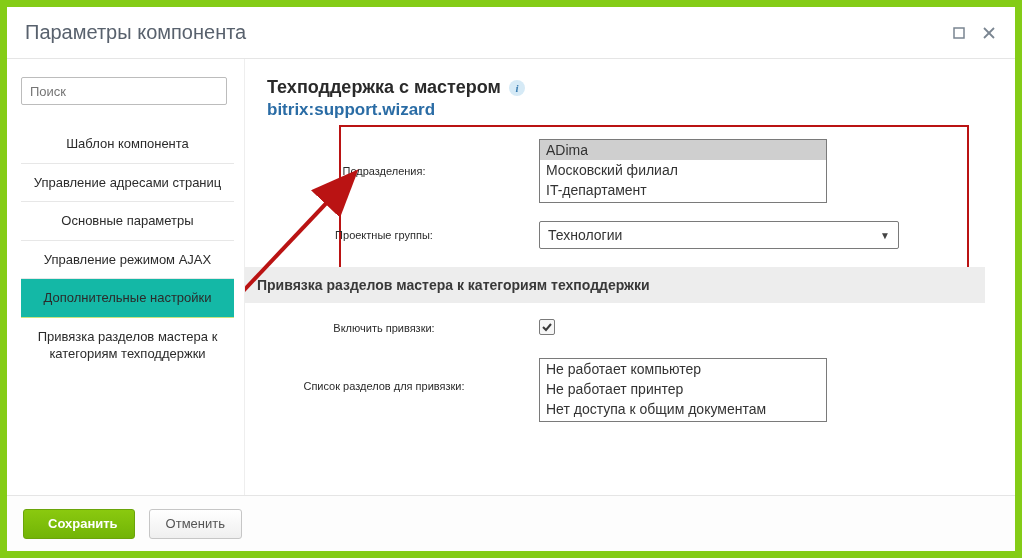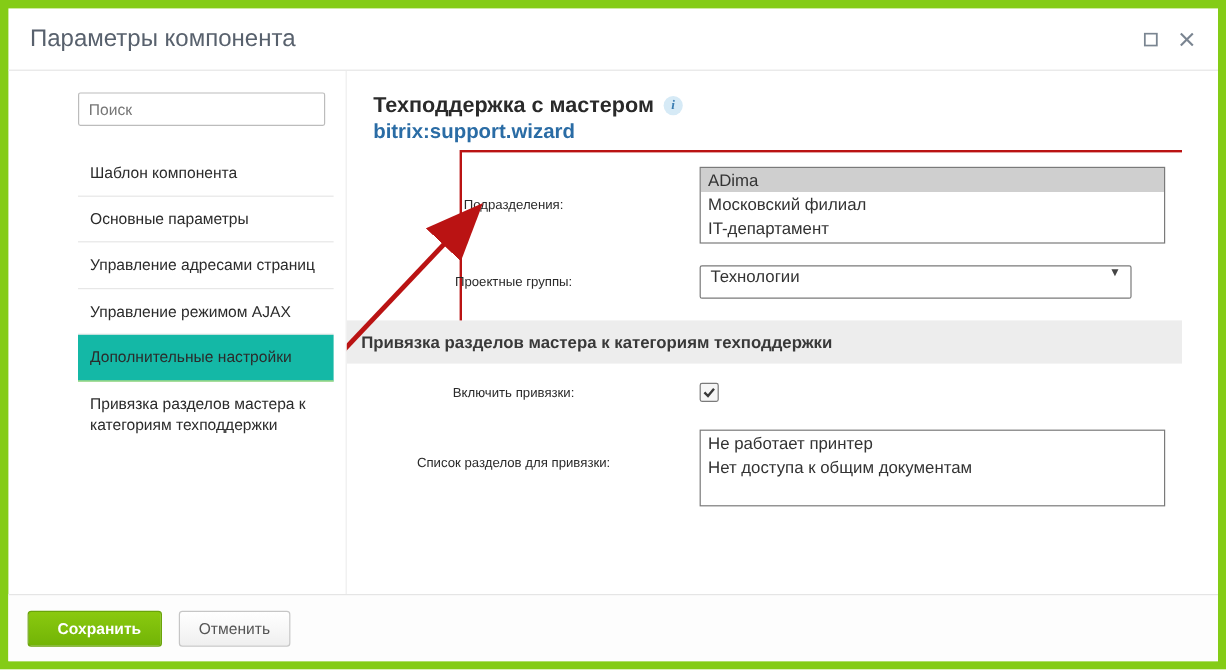--- a/index.html
+++ b/index.html
@@ -40,40 +40,40 @@
     align-items: center;
     justify-content: center;
   }
 
   
   .body {
     flex: 1;
     display: flex;
     overflow: hidden;
     position: relative;
-    margin-left: 44px;
   }
 
   
   .sidebar {
     width: 238px;
     padding: 18px 10px 10px 14px;
     border-right: 1px solid #eee;
   }
   .search-input {
     width: 206px;
     height: 28px;
     border: 1px solid #bcbcbc;
     border-radius: 2px;
     padding: 0 8px;
     font-size: 13px;
     color: #888;
   }
   .nav {
     margin-top: 20px;
+    text-align: center;
   }
   .nav-item {
     padding: 10px 10px;
     border-bottom: 1px solid #e7e7e7;
     color: #2b2b2b;
     cursor: pointer;
     line-height: 1.35;
   }
   .nav-item:last-child { border-bottom: none; }
   .nav-item.active {
@@ -152,37 +152,38 @@
     font-size: 11px;
   }
   .row .control {
     flex: 1;
   }
   .multiselect {
     border: 1px solid #7a7a7a;
     height: 64px;
     overflow-y: scroll;
     background: #fff;
-    width: 388px;
+    width: 288px;
     font-size: 14px;
   }
   .multiselect .opt {
     padding: 2px 6px;
     cursor: pointer;
   }
   .multiselect .opt.selected {
     background: #cfcfcf;
   }
   .select {
     width: 360px;
     height: 28px;
     border: 1px solid #7a7a7a;
     border-radius: 2px;
     background: #fff;
     display: flex;
+    align-items: center;
     padding: 0 8px;
     font-size: 14px;
     cursor: pointer;
     justify-content: space-between;
     gap: 46px;
   }
   .select .caret {
     color: #444;
     font-size: 10px;
   }
@@ -266,22 +267,22 @@
         </svg>
     </span>
   </div>
 
   <div class="body">
 
     <div class="sidebar">
       <input class="search-input" placeholder="Поиск" style="">
       <div class="nav">
         <div class="nav-item">Шаблон компонента</div>
+        <div class="nav-item">Управление адресами страниц</div>
         <div class="nav-item">Основные параметры</div>
-        <div class="nav-item">Управление адресами страниц</div>
         <div class="nav-item">Управление режимом AJAX</div>
         <div class="nav-item active">Дополнительные настройки</div>
         <div class="nav-item">Привязка разделов мастера к категориям техподдержки</div>
       </div>
     </div>
 
     <div class="content">
       <div class="comp-heading">
         <span>Техподдержка с мастером</span>
         <span class="info-icon">i</span>
@@ -325,20 +326,21 @@
                     <polyline points="2,6 5,9 10,3" fill="none" stroke="#3a3a3a" stroke-width="2"></polyline>
                   </svg>
               </span>
             </div>
           </div>
 
           <div class="row" style="align-items:flex-start; margin-top:22px;">
             <div class="label" style="padding-top:22px;">Список разделов для привязки:</div>
             <div class="control">
               <div class="multiselect">
+                <div class="opt">Не работает компьютер</div>
                 <div class="opt">Не работает принтер</div>
                 <div class="opt">Нет доступа к общим документам</div>
               </div>
             </div>
           </div>
 
         </div>
 
       </div>
 

